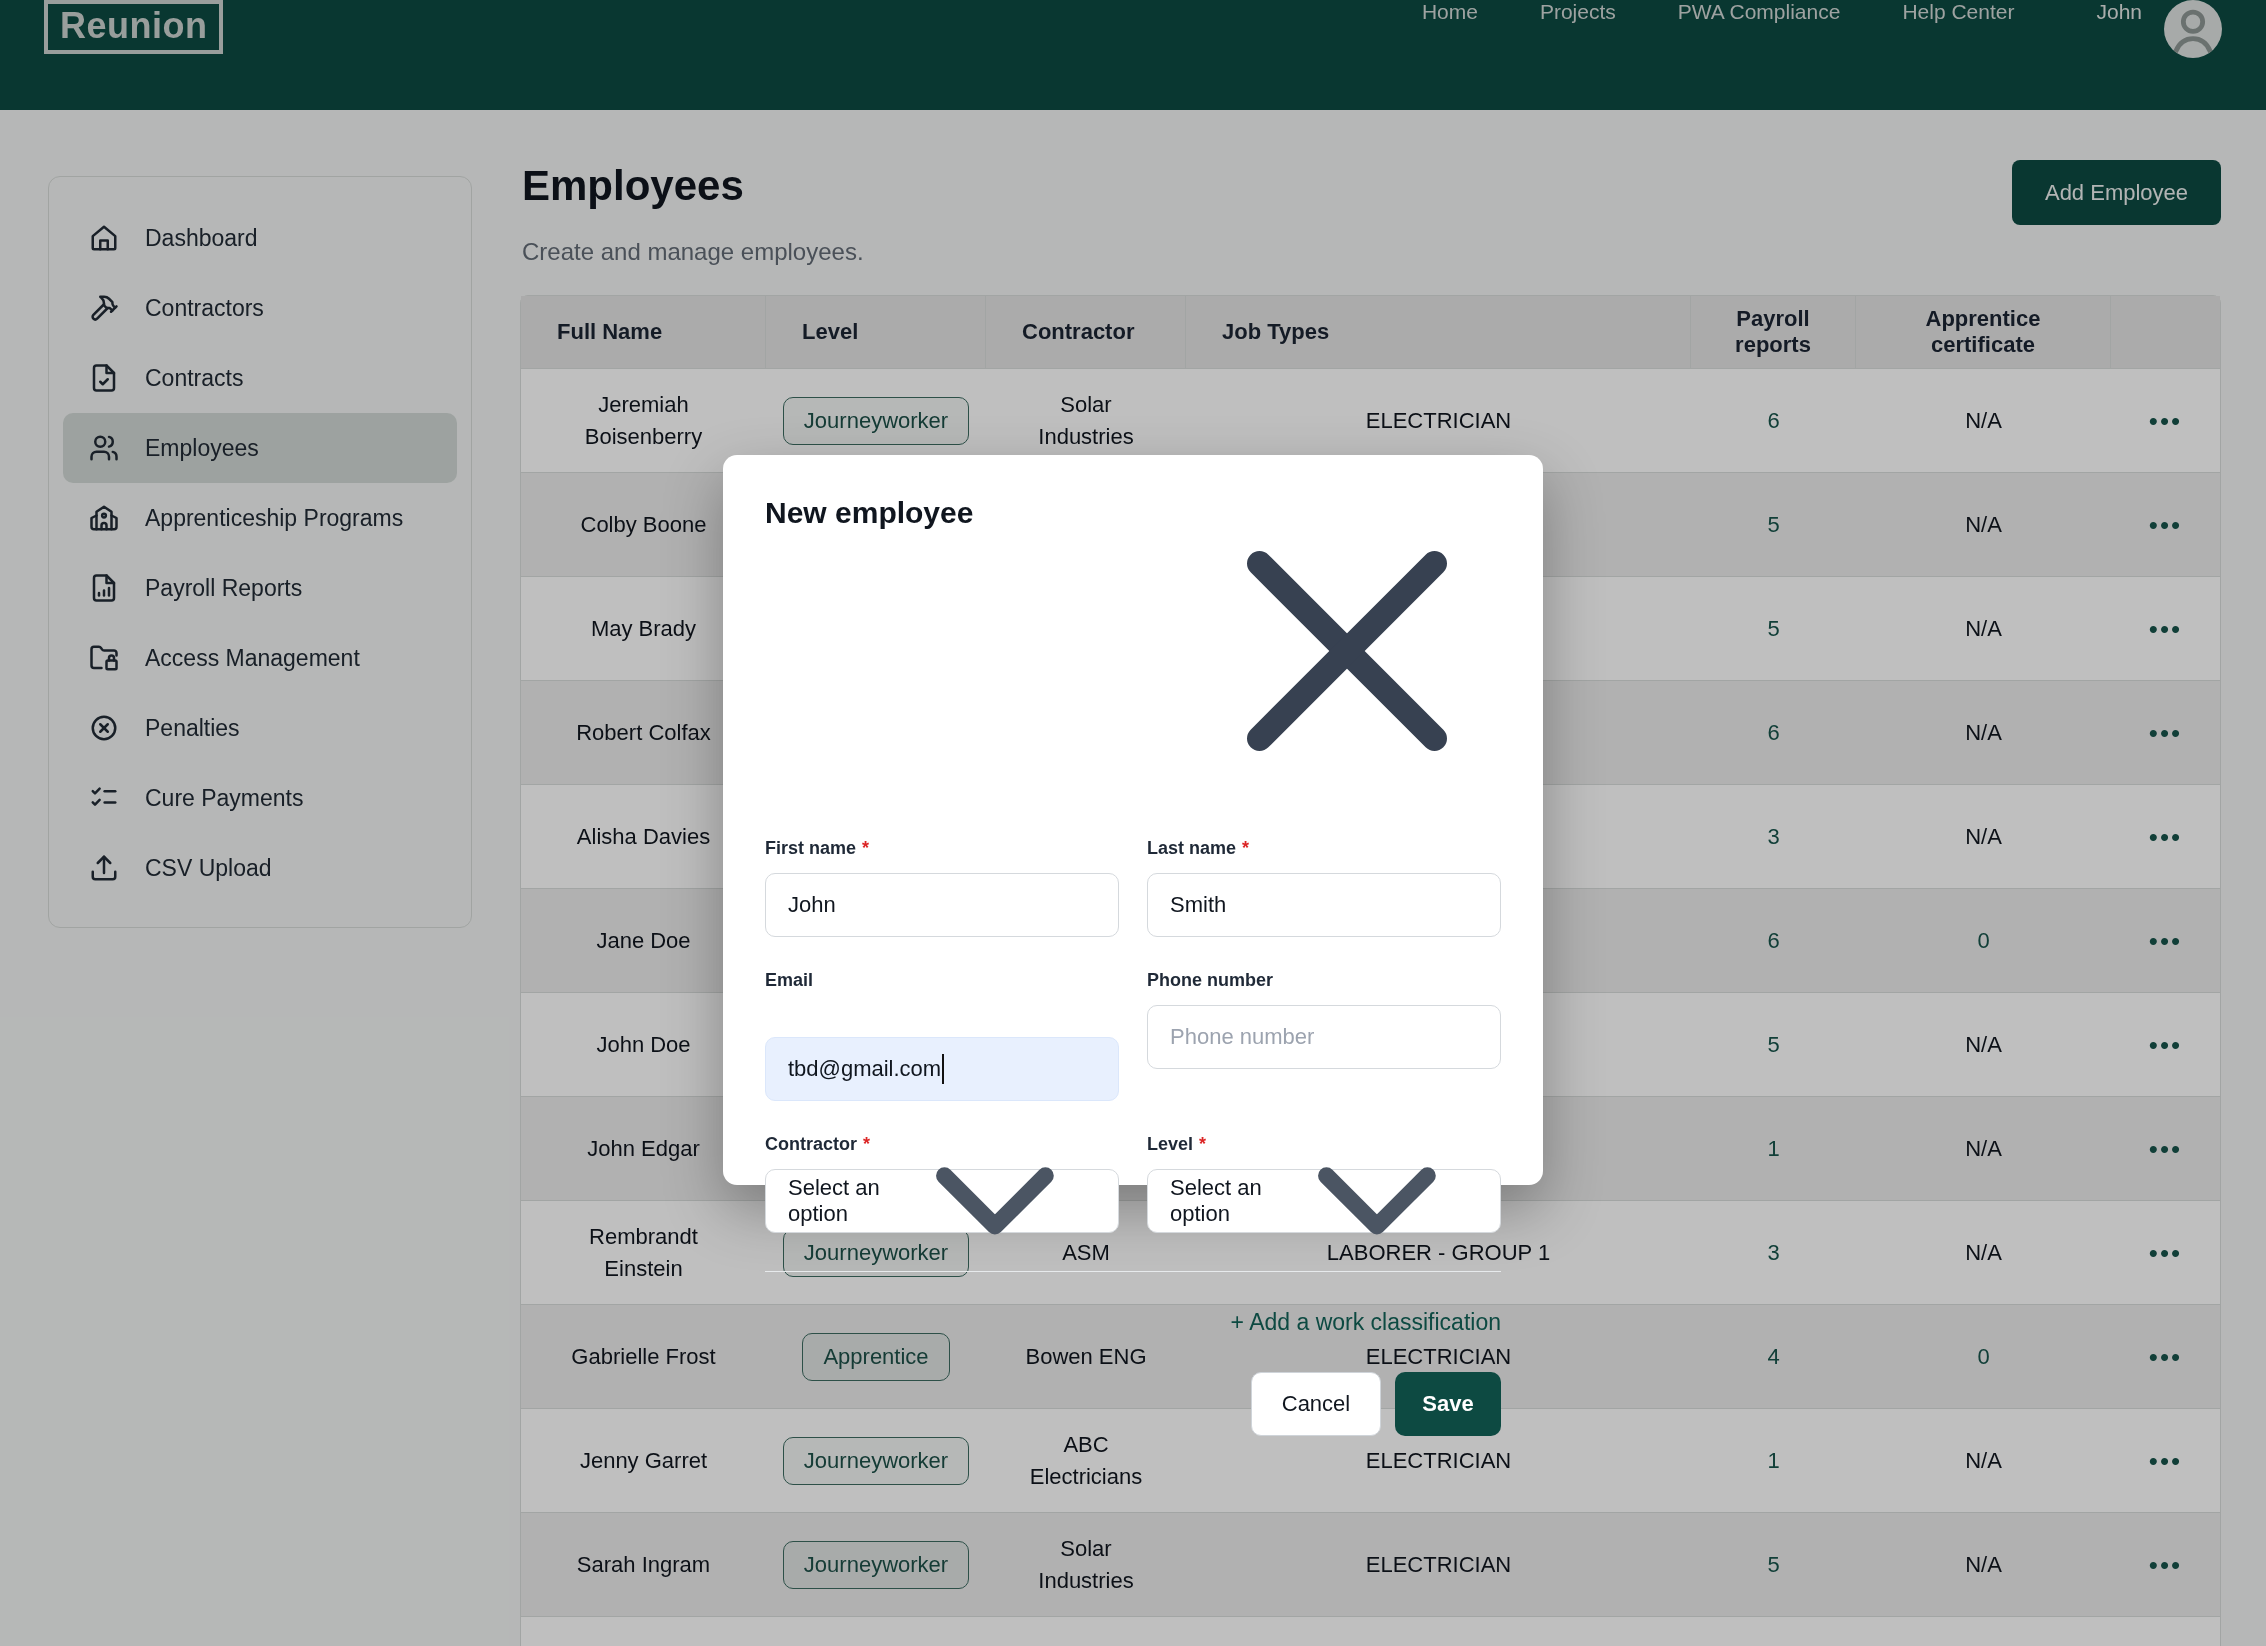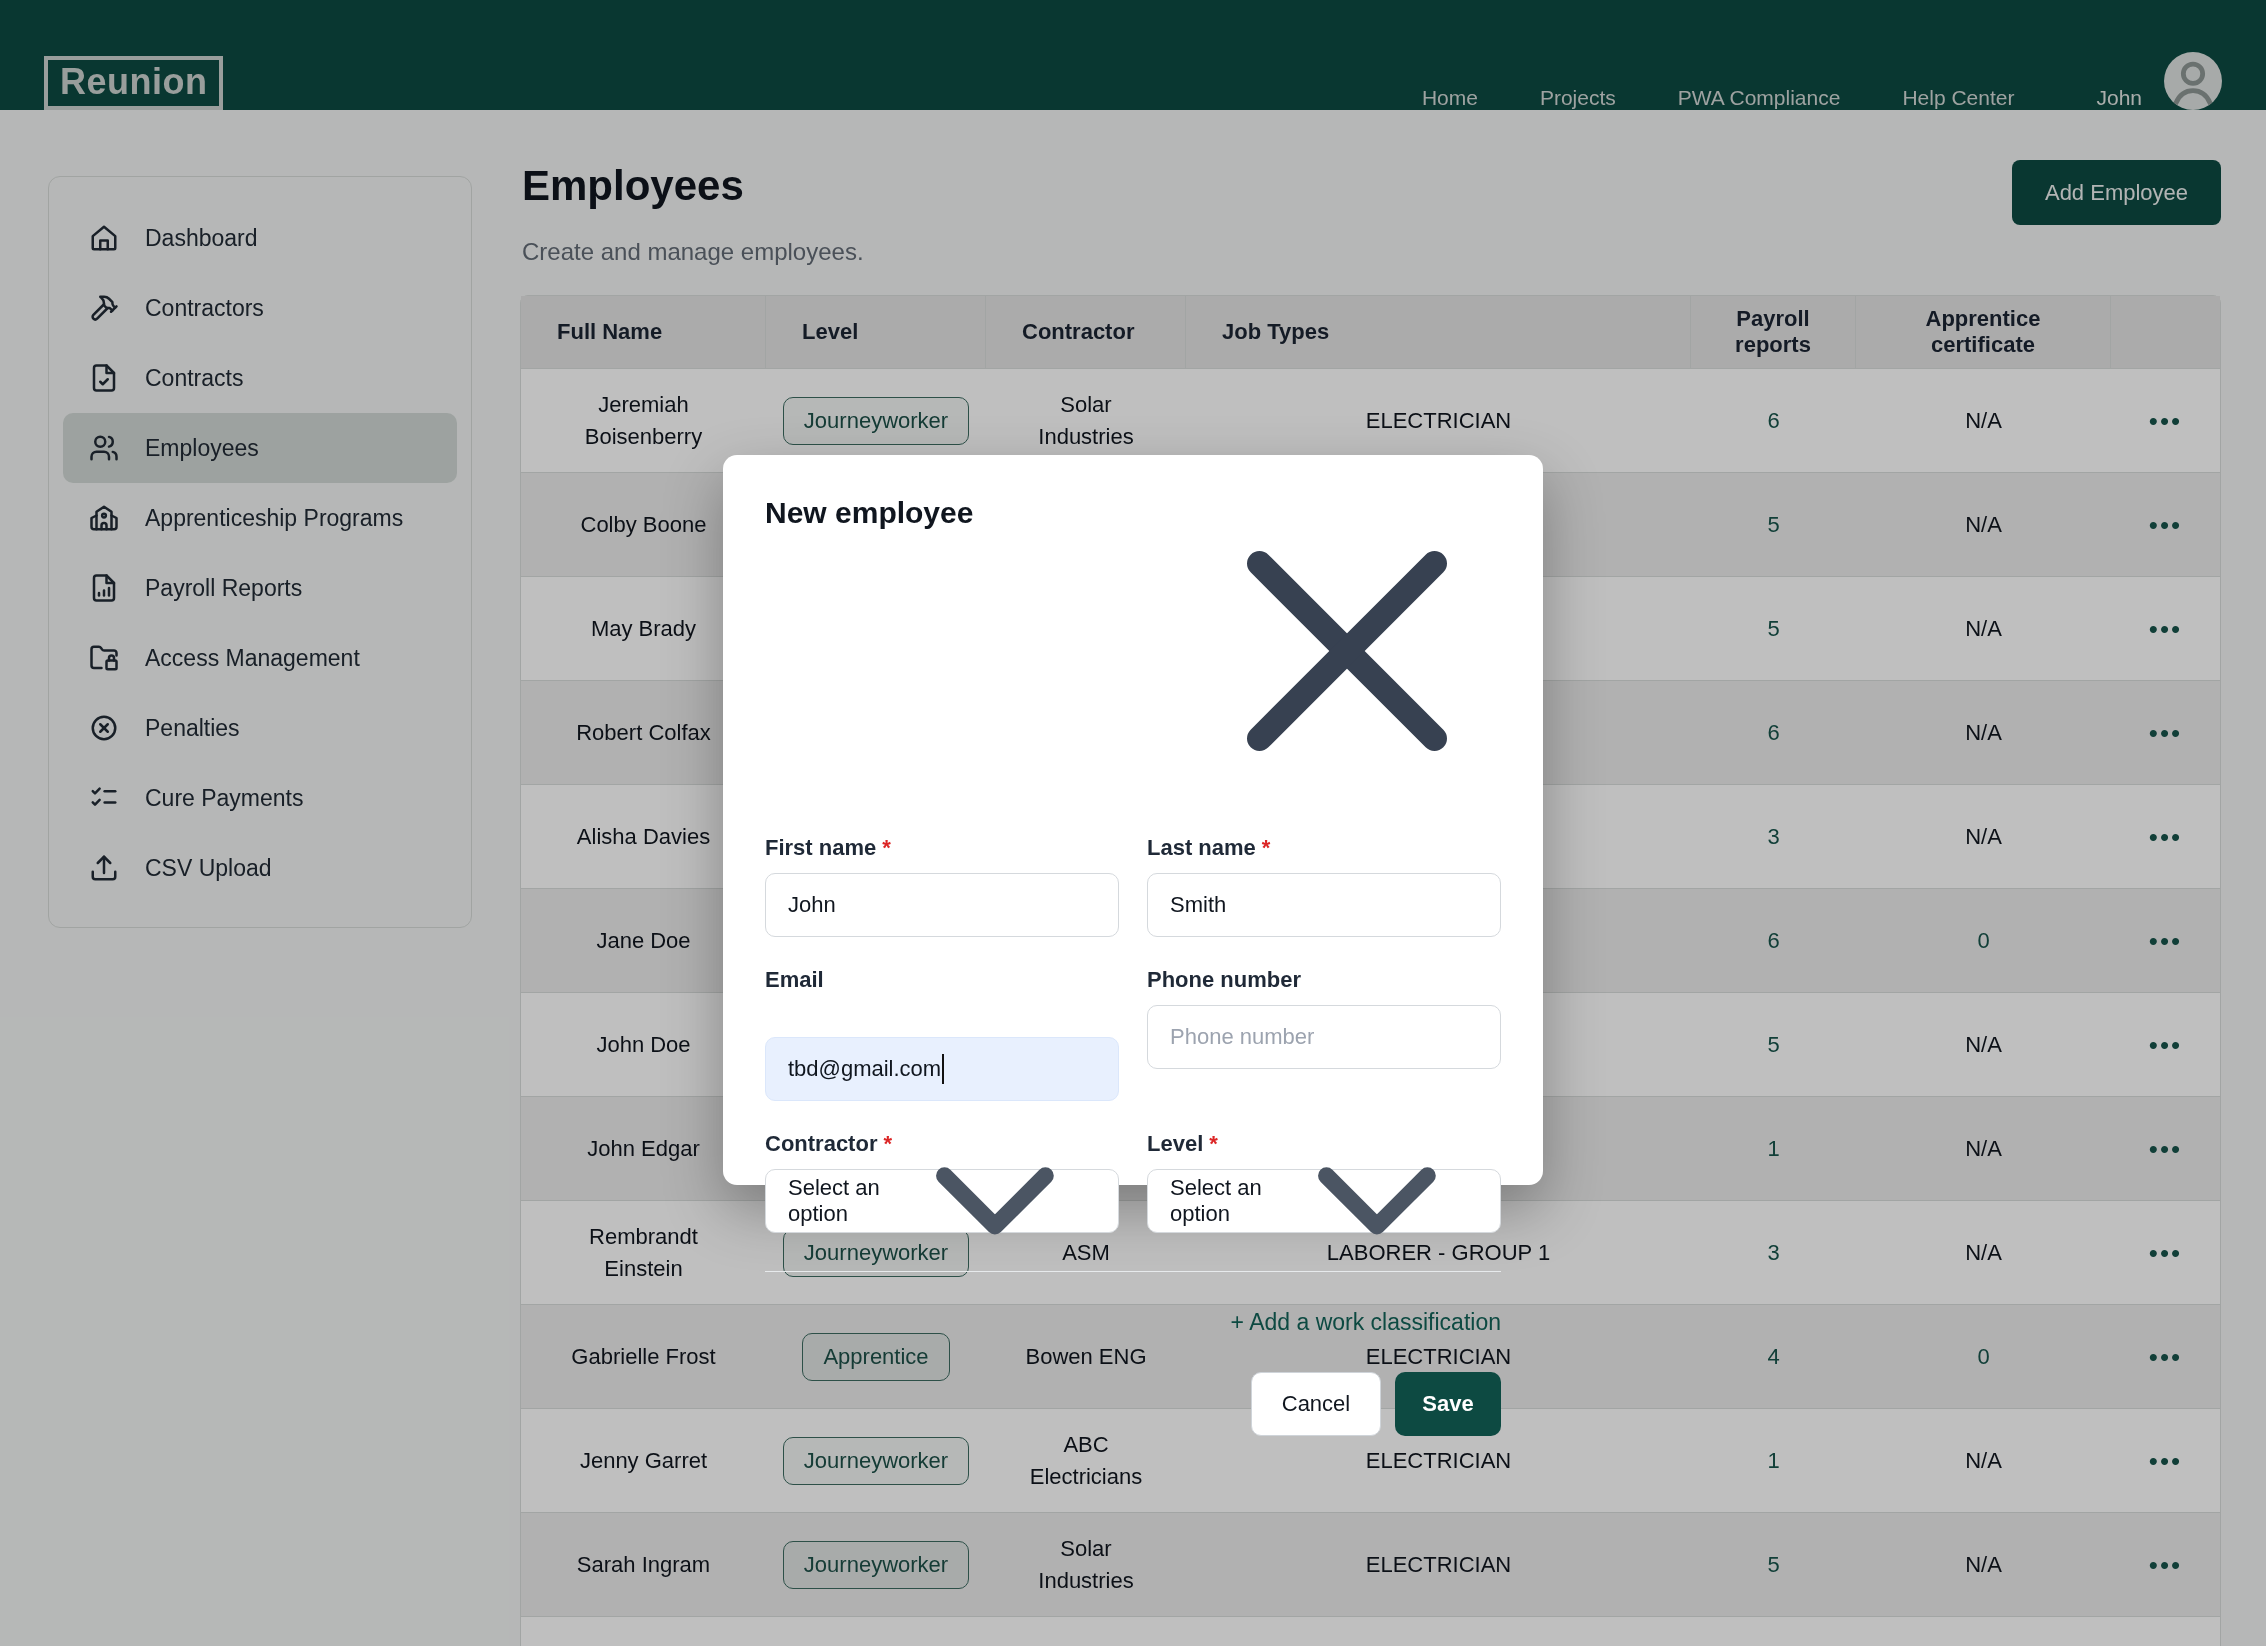--- a/index.html
+++ b/index.html
@@ -5,21 +5,21 @@
   * { margin:0; padding:0; box-sizing:border-box; }
   html,body { width:2266px; height:1646px; overflow:hidden; }
   body {
     font-family:"Liberation Sans","DejaVu Sans",sans-serif;
     background:#f3f5f4; color:#10161f; position:relative;
   }
 
   
   .app-header {
     position:absolute; left:0; top:0; width:2266px; height:110px;
-    background:#0d4a42; display:flex; align-items:flex-end; padding:0 44px; z-index:10;
+    background:#0d4a42; display:flex; align-items:flex-start; padding:0 44px; z-index:10;
   }
   .logo {
     font-size:36px; font-weight:700; color:#ccd3d0; border:4px solid #ccd3d0;
     padding:1px 12px 3px; letter-spacing:.5px;
   }
   .top-nav { margin-left:auto; display:flex; align-items:center; gap:62px; }
   .nav-link { color:#d3d9d7; font-size:21px; cursor:pointer; text-decoration:none; }
   .user-name { color:#e3e7e5; font-size:21px; margin-left:82px; }
   .avatar {
     width:58px; height:58px; border-radius:50%; background:#dfe3e2; margin-left:22px;
@@ -87,21 +87,21 @@
   .modal {
     position:absolute; left:723px; top:455px; width:820px; height:730px; z-index:50;
     background:#fff; border-radius:14px; box-shadow:0 24px 60px rgba(0,0,0,.3);
     padding:40px 42px 36px;
   }
   .modal-head { display:flex; justify-content:space-between; align-items:flex-start; }
   .modal-title { font-size:30px; font-weight:700; color:#10161f; line-height:36px; }
   .modal-close { background:none; border:none; cursor:pointer; padding:4px; margin-top:2px; }
   .modal-close svg { width:24px; height:24px; color:#374151; }
   .form-grid { display:grid; grid-template-columns:354px 354px; column-gap:28px; margin-top:30px; }
-  .field-label { font-size:22px; font-weight:600; color:#1f2937; line-height:26px; margin-bottom:12px; margin-top:30px; }
+  .field-label { font-size:18px; font-weight:600; color:#1f2937; line-height:26px; margin-bottom:12px; margin-top:30px; }
   .form-grid .field:nth-child(-n+2) .field-label { margin-top:0; }
   .req { color:#dc2626; margin-left:6px; font-weight:700; }
   .tinput, .finput, .fselect {
     width:354px; height:64px; border:1px solid #d5d9dd; border-radius:10px;
     font-size:22px; color:#10161f; padding:0 22px; font-family:inherit; background:#fff;
   }
   .tinput::placeholder { color:#9ca3af; }
   .finput { display:flex; align-items:center;margin-top:44px; }
   .finput.email-focus { background:#e8f0fe; border-color:#dbe7fb; }
   .caret { display:inline-block; width:2px; height:30px; background:#111; margin-left:1px; }

